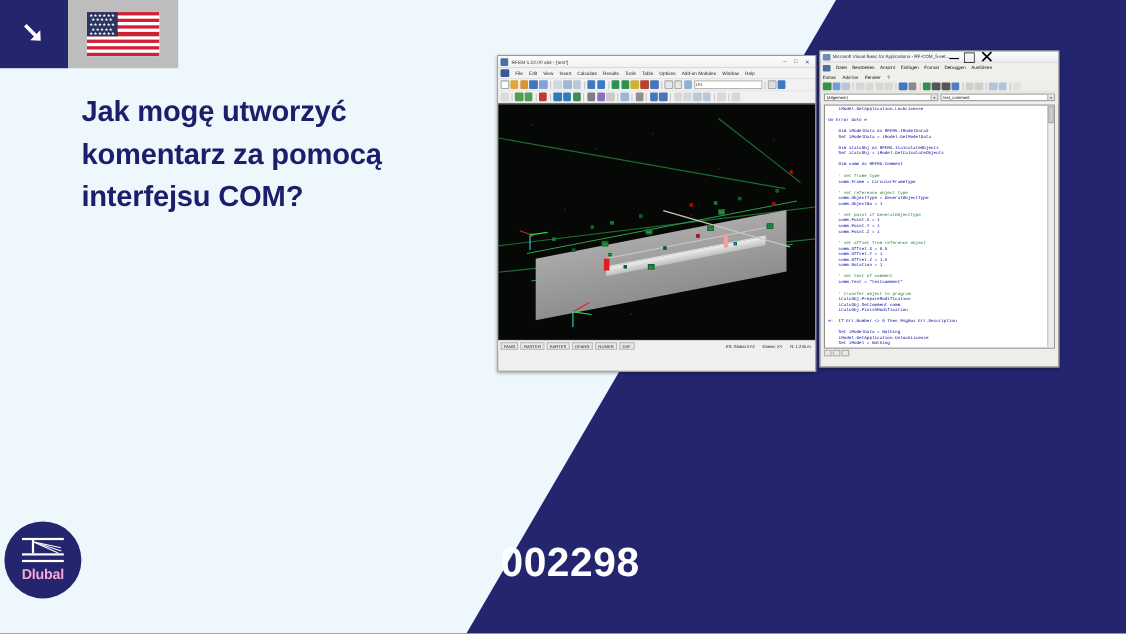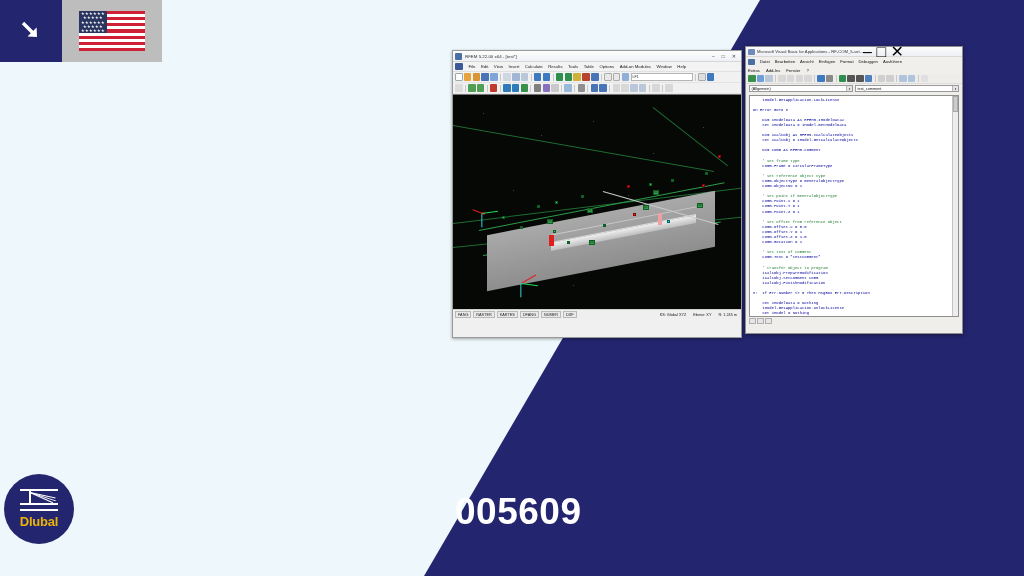--- a/index.html
+++ b/index.html
@@ -57,21 +57,21 @@
   .logo-mark .b1{ top:0px; height:2px; }
   .logo-mark .b2{ top:13.5px; height:2.3px; }
   .logo-mark .b3{ top:19.5px; height:2.6px; }
   .logo-mark .post{ position:absolute; left:9px; top:1px; width:2px; height:13px; background:#fff;}
   .logo-mark .d1,.logo-mark .d2,.logo-mark .d3{
     position:absolute; background:#fff; height:1.3px; transform-origin:left center;
   }
   .logo-mark .d1{ left:10px; top:3px; width:27px; transform:rotate(18deg); }
   .logo-mark .d2{ left:10px; top:3px; width:26px; transform:rotate(12deg); }
   .logo-mark .d3{ left:10px; top:3px; width:25px; transform:rotate(24deg); }
-  .logo-text{ color:#eab308; font-weight:bold; font-size:13px; margin-top:2px; letter-spacing:-0.2px;}
+  .logo-text{ color:#f9a8d4; font-weight:bold; font-size:13px; margin-top:2px; letter-spacing:-0.2px;}
 
   
   .faq-wrap{ position:absolute; left:455px; top:491px; display:flex; align-items:center; gap:14px; }
   .faq-badge{
     background:#4fb4df; color:#fff; font-weight:bold; font-size:36px;
     padding:5px 18px 8px 18px; letter-spacing:0.5px; line-height:1;
   }
   .faq-num{ color:#fff; font-weight:bold; font-size:37px; letter-spacing:0.5px; }
 
   
@@ -214,36 +214,37 @@
       <div class="stripe" style="top:12.3px"></div>
       <div class="stripe" style="top:18.46px"></div>
       <div class="stripe" style="top:24.6px"></div>
       <div class="stripe" style="top:30.7px"></div>
       <div class="stripe" style="top:36.9px"></div>
       <div class="canton"></div>
       <div class="stars">★★★★★★<br>★★★★★<br>★★★★★★<br>★★★★★<br>★★★★★★</div>
     </div>
   </div>
 
+  <div class="headline">Jak mogę utworzyć komentarz za pomocą interfejsu COM?</div>
 
   <div class="logo-circle">
     <div class="logo-mark">
       <div class="bar b1"></div>
       <div class="post"></div>
       <div class="d1"></div>
         <div class="d2"></div>
         <div class="d3"></div>
       <div class="bar b2"></div>
       <div class="bar b3"></div>
     </div>
     <div class="logo-text">Dlubal</div>
   </div>
 
   <div class="faq-wrap">
-    <div class="faq-num">005609</div>
+    <div class="faq-num">002298</div>
   </div>
 
   <div class="shot" id="rfem-window">
     <div class="titlebar">
       <span class="tico"></span>
       <span class="ttxt">RFEM 5.22.00 x64 - [test*]</span>
       <span class="wbtns">
         <span>–</span>
         <span>□</span>
         <span>✕</span>

